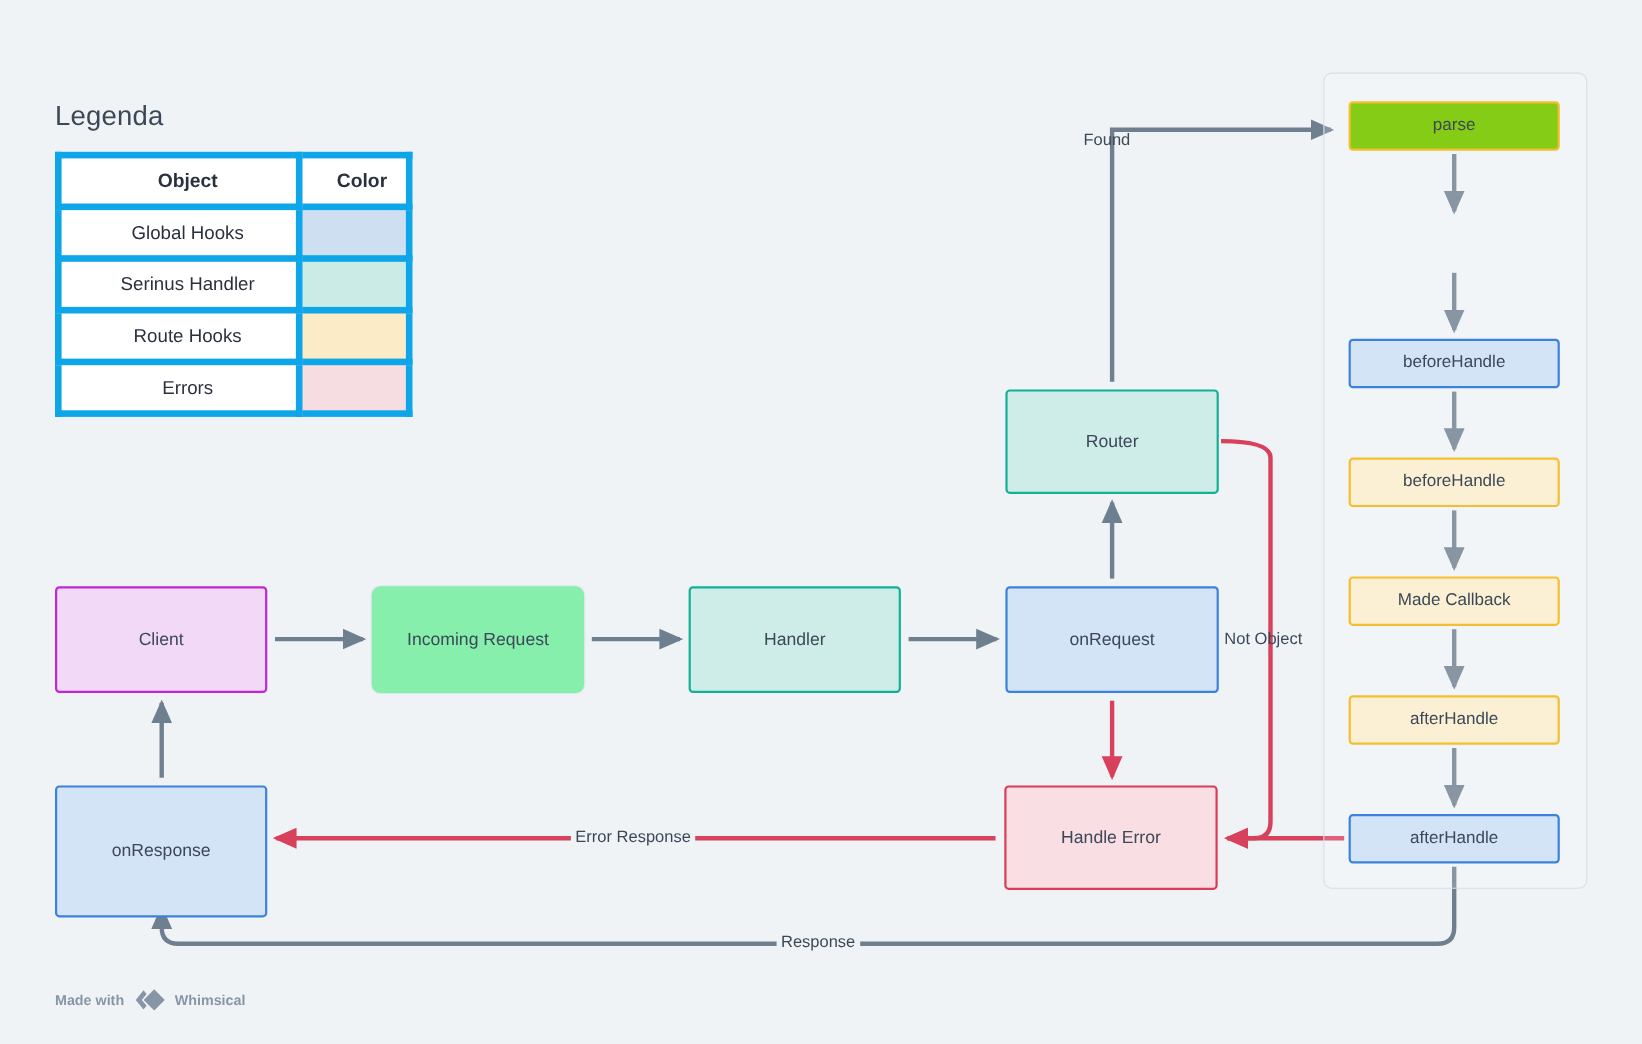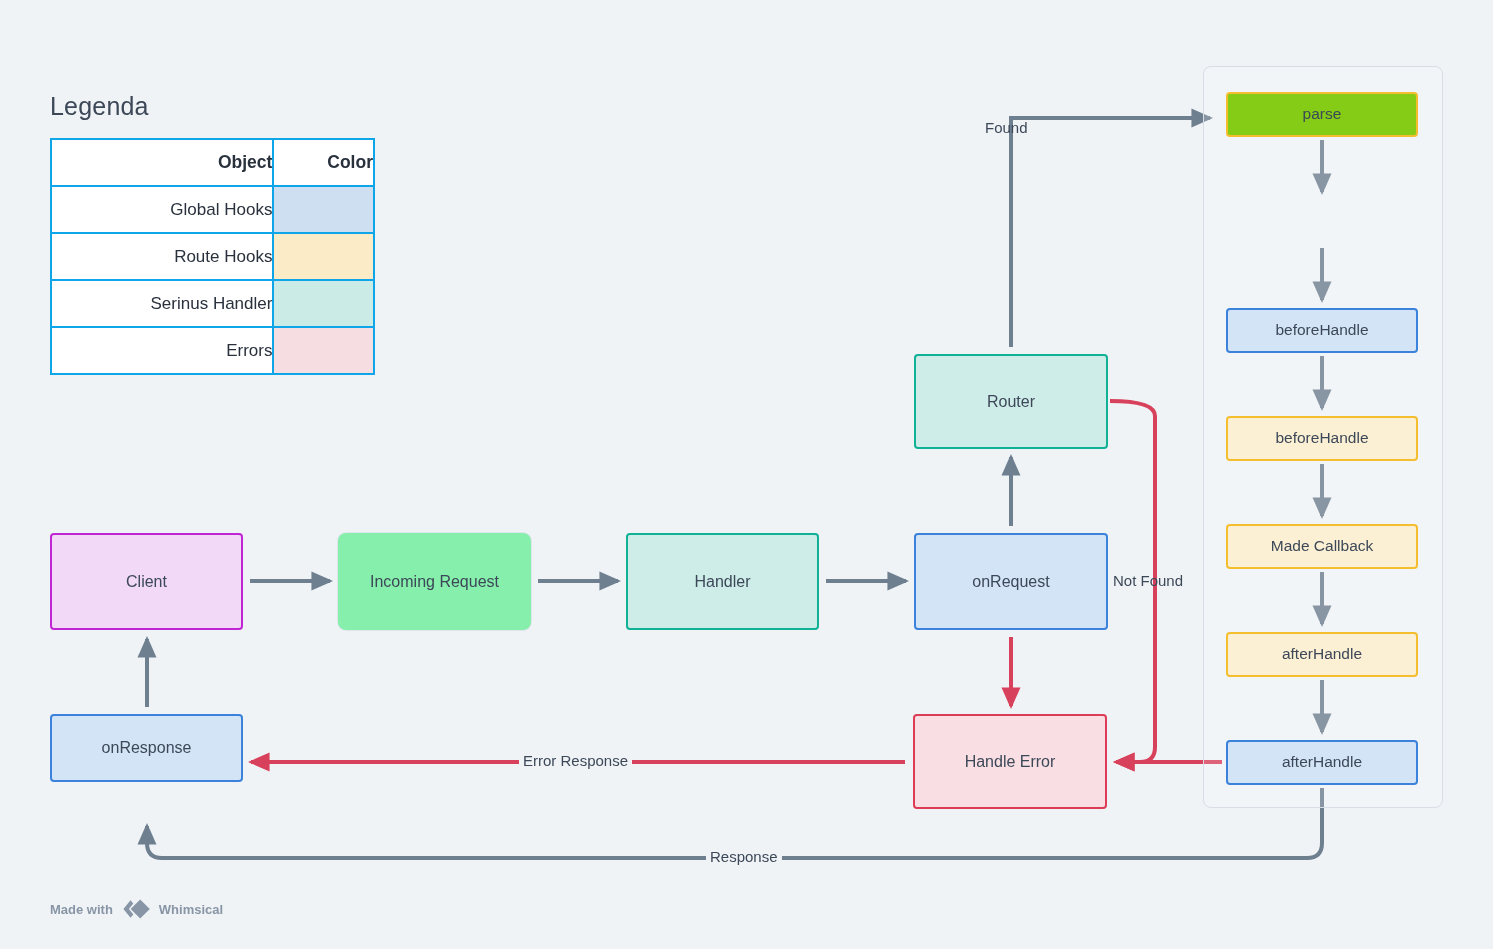--- a/index.html
+++ b/index.html
@@ -38,24 +38,24 @@
   #legend-table {
     position: absolute;
     left: 50px;
     top: 138px;
     width: 325px;
     border-collapse: collapse;
     background: #FFFFFF;
     border: 1px solid #DDE3EA;
   }
   #legend-table td, #legend-table th {
-    border: 2px solid #0ea5e9;
+    border: 6px solid #0ea5e9;
     height: 47px;
     padding: 0 0 0 16px;
-    text-align: right;
+    text-align: center;
     font-size: 17px;
     color: #29313D;
     font-weight: normal;
     box-sizing: border-box;
   }
   #legend-table th {
     font-weight: bold;
     font-size: 17.5px;
   }
   #legend-table .col-obj { width: 224px; }
@@ -190,50 +190,50 @@
         <th class="col-obj">Object</th>
         <th class="col-col">Color</th>
       </tr>
     </thead>
     <tbody>
       <tr>
         <td>Global Hooks</td>
         <td class="swatch" style="background: rgb(207, 223, 242);"></td>
       </tr>
       <tr>
+        <td>Serinus Handler</td>
+        <td class="swatch" style="background: rgb(203, 235, 230);"></td>
+      </tr>
+      <tr>
         <td>Route Hooks</td>
         <td class="swatch" style="background: rgb(251, 236, 199);"></td>
-      </tr>
-      <tr>
-        <td>Serinus Handler</td>
-        <td class="swatch" style="background: rgb(203, 235, 230);"></td>
       </tr>
       <tr>
         <td>Errors</td>
         <td class="swatch" style="background: rgb(246, 221, 226);"></td>
       </tr>
     </tbody>
   </table>
 
   <div class="node" style="left: 50px; top: 533px; width: 193px; height: 97px; background: rgb(242, 217, 247); border-color: rgb(192, 38, 211);">Client</div>
   <div class="node white-card" style="left: 338px; top: 533px; width: 193px; height: 97px;">Incoming Request</div>
   <div class="node" style="left: 626px; top: 533px; width: 193px; height: 97px; background: rgb(207, 237, 232); border-color: rgb(16, 177, 149);">Handler</div>
   <div class="node" style="left: 914px; top: 533px; width: 194px; height: 97px; background: rgb(212, 228, 247); border-color: rgb(59, 130, 220);">onRequest</div>
   <div class="node" style="left: 914px; top: 354px; width: 194px; height: 95px; background: rgb(207, 237, 232); border-color: rgb(16, 177, 149);">Router</div>
   <div class="node" style="left: 913px; top: 714px; width: 194px; height: 95px; background: rgb(249, 223, 227); border-color: rgb(220, 60, 85);">Handle Error</div>
-  <div class="node" style="left: 50px; top: 714px; width: 193px; height: 68px; background: rgb(212, 228, 247); border-color: rgb(59, 130, 220);">onResponse</div>
+  <div class="node" style="left: 50px; top: 714px; width: 193px; height: 120px; background: rgb(212, 228, 247); border-color: rgb(59, 130, 220);">onResponse</div>
   <div class="node small" style="left: 1226px; top: 92px; width: 192px; height: 45px; background: #84cc16; border-color: rgb(245, 190, 46);">parse</div>
   <div class="node small" style="left: 1226px; top: 308px; width: 192px; height: 45px; background: rgb(212, 228, 247); border-color: rgb(59, 130, 220);">beforeHandle</div>
   <div class="node small" style="left: 1226px; top: 416px; width: 192px; height: 45px; background: rgb(252, 240, 212); border-color: rgb(245, 190, 46);">beforeHandle</div>
   <div class="node small" style="left: 1226px; top: 524px; width: 192px; height: 45px; background: rgb(252, 240, 212); border-color: rgb(245, 190, 46);">Made Callback</div>
   <div class="node small" style="left: 1226px; top: 632px; width: 192px; height: 45px; background: rgb(252, 240, 212); border-color: rgb(245, 190, 46);">afterHandle</div>
   <div class="node small" style="left: 1226px; top: 740px; width: 192px; height: 45px; background: rgb(212, 228, 247); border-color: rgb(59, 130, 220);">afterHandle</div>
 
   <div class="edge-label" style="left: 985px; top: 119px; text-align: right;">Found</div>
-  <div class="edge-label" style="left: 1113px; top: 572px;">Not Found</div>
+  <div class="edge-label" style="left: 1113px; top: 572px;">Not Object</div>
   <div class="edge-label on-bg" style="left: 519px; top: 752px;">Error Response</div>
   <div class="edge-label on-bg" style="left: 706px; top: 848px;">Response</div>
 
   <div id="footer">
     <span>Made with</span>
     <span>
       <svg width="30" height="22" viewBox="0 0 30 22" aria-hidden="true">
         <path d="M9.5 2.2 L2.4 11 L9.5 19.8 L12.3 16.4 L7.9 11 L12.3 5.6 Z" fill="#8795A6"></path>
         <path d="M19.2 1.4 L28.8 11 L19.2 20.6 L9.6 11 Z" fill="#8795A6"></path>
       </svg>

